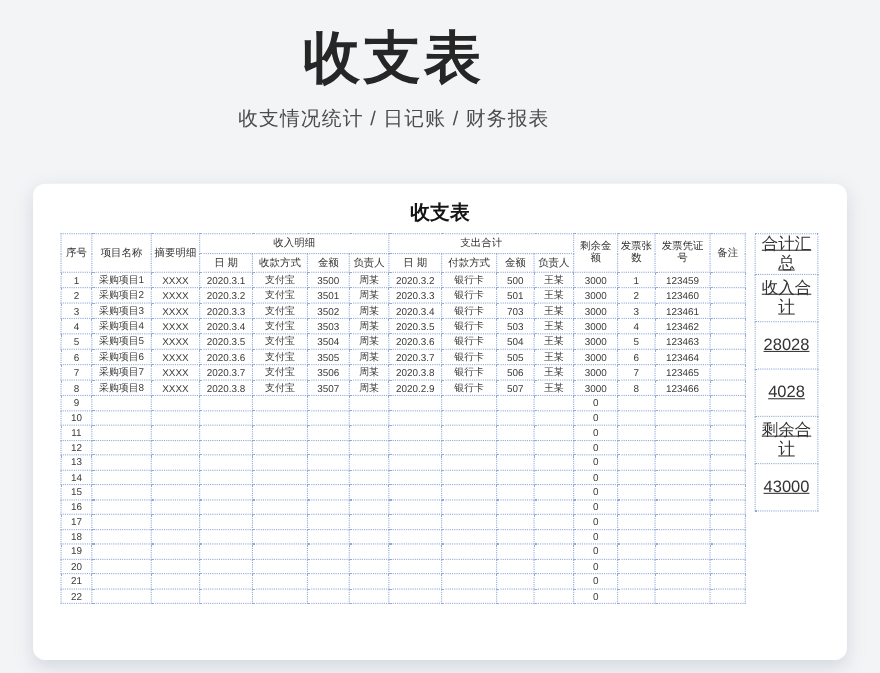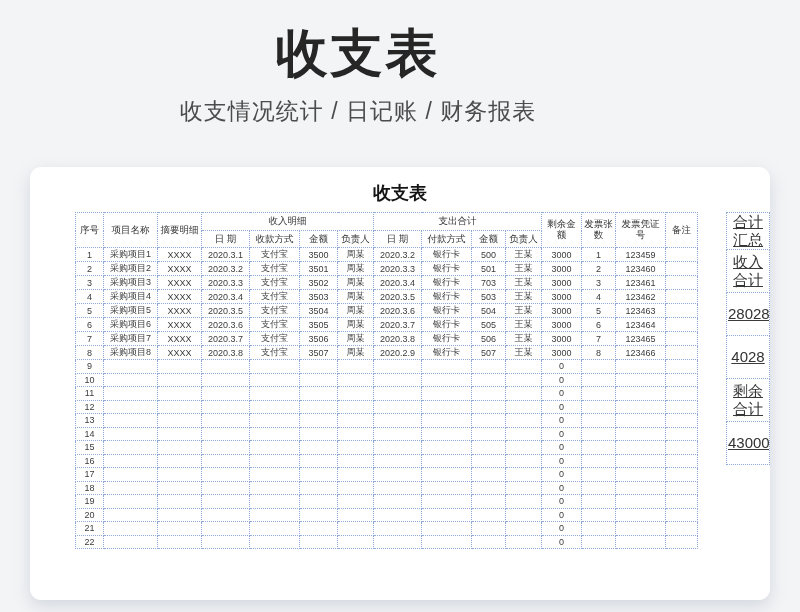--- a/index.html
+++ b/index.html
@@ -17,21 +17,21 @@
     padding-top: 24px;
     font-size: 52px;
     line-height: 58px;
     font-weight: 900;
     color: #262626;
     letter-spacing: 3px;
   }
   .page-subtitle {
     text-align: center;
     margin-top: 14px;
-    font-size: 23px;
+    font-size: 18px;
     color: #4c4c4c;
     letter-spacing: 1px;
   }
 
   .sheet-card {
     position: absolute;
     left: 30px; top: 167px;
     width: 740px; height: 433px;
     background: #ffffff;
     border-radius: 11px;
@@ -45,21 +45,21 @@
     font-weight: 700;
     color: #141414;
   }
   .sheet-body {
     display: flex;
     align-items: flex-start;
     margin: 7px 0 0 25px;
     gap: 8px;
   }
 
-  table { border-collapse: collapse; table-layout: fixed; background: #fff; margin-left: 20px; }
+  table { border-collapse: collapse; table-layout: fixed; background: #fff; }
   td, th {
     border: 1px dotted #8fa9d8;
     text-align: center;
     vertical-align: middle;
     font-weight: 400;
     overflow: hidden;
     white-space: nowrap;
     padding: 0 1px;
   }
 

